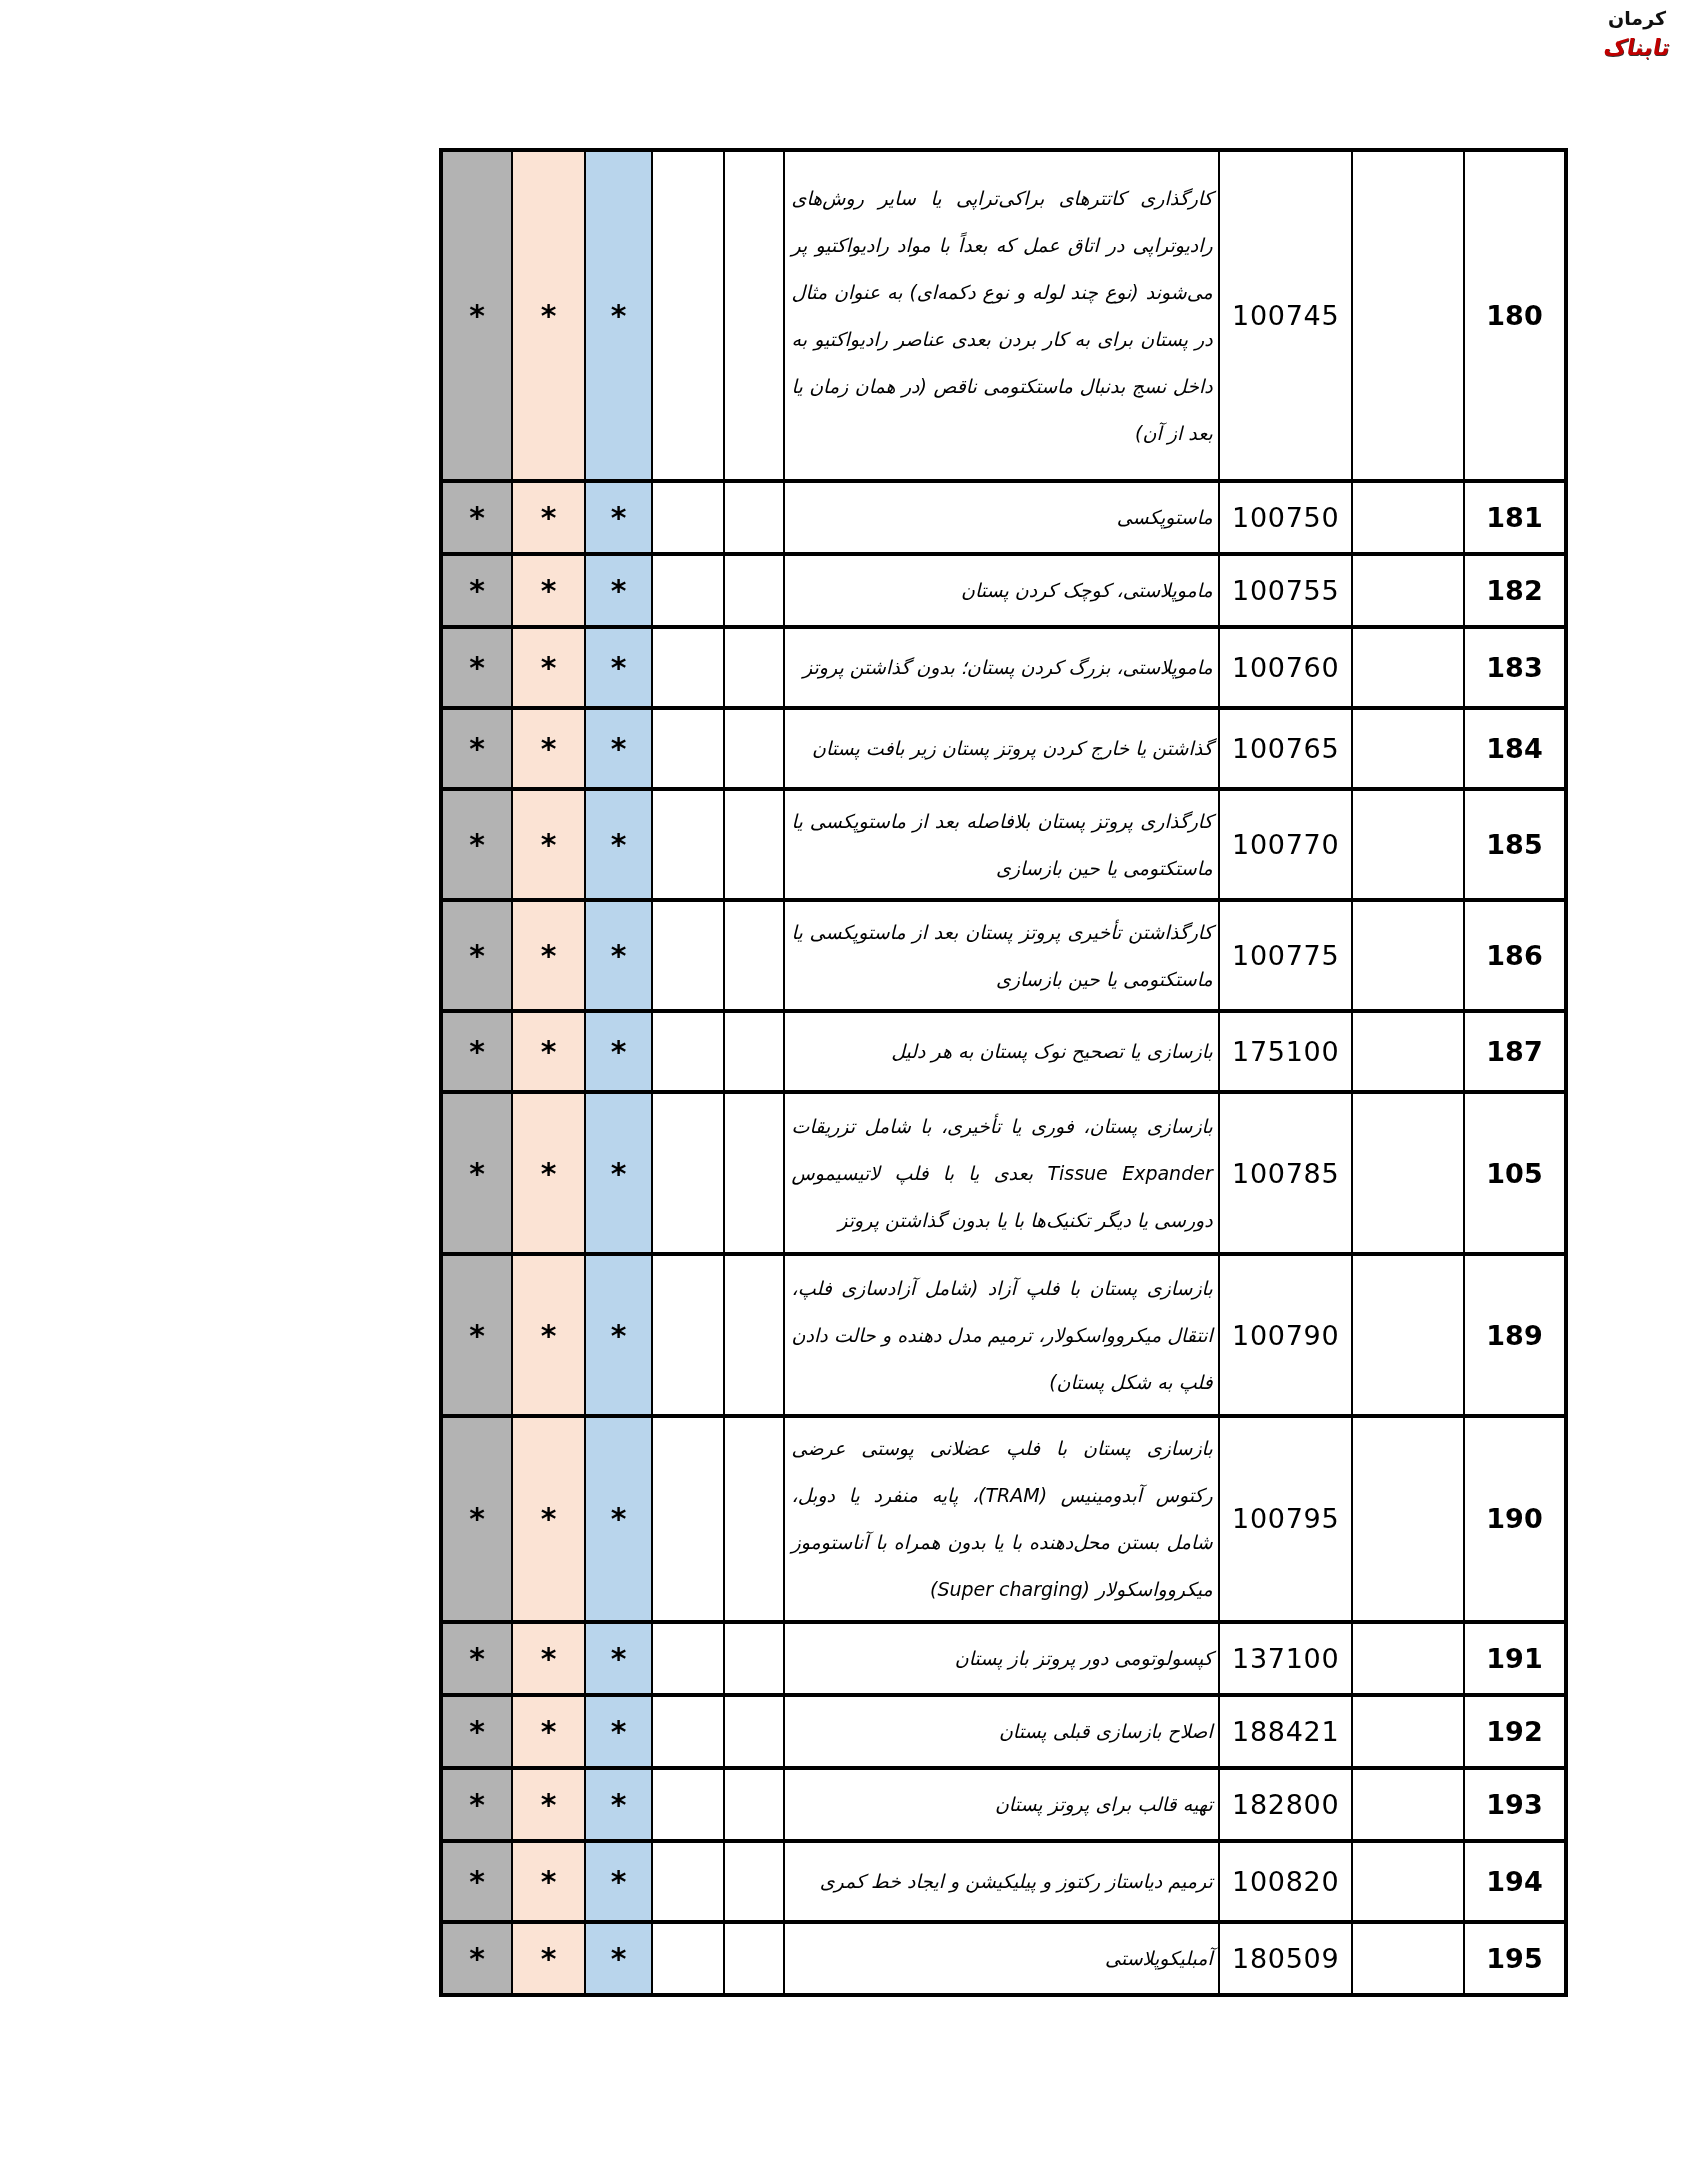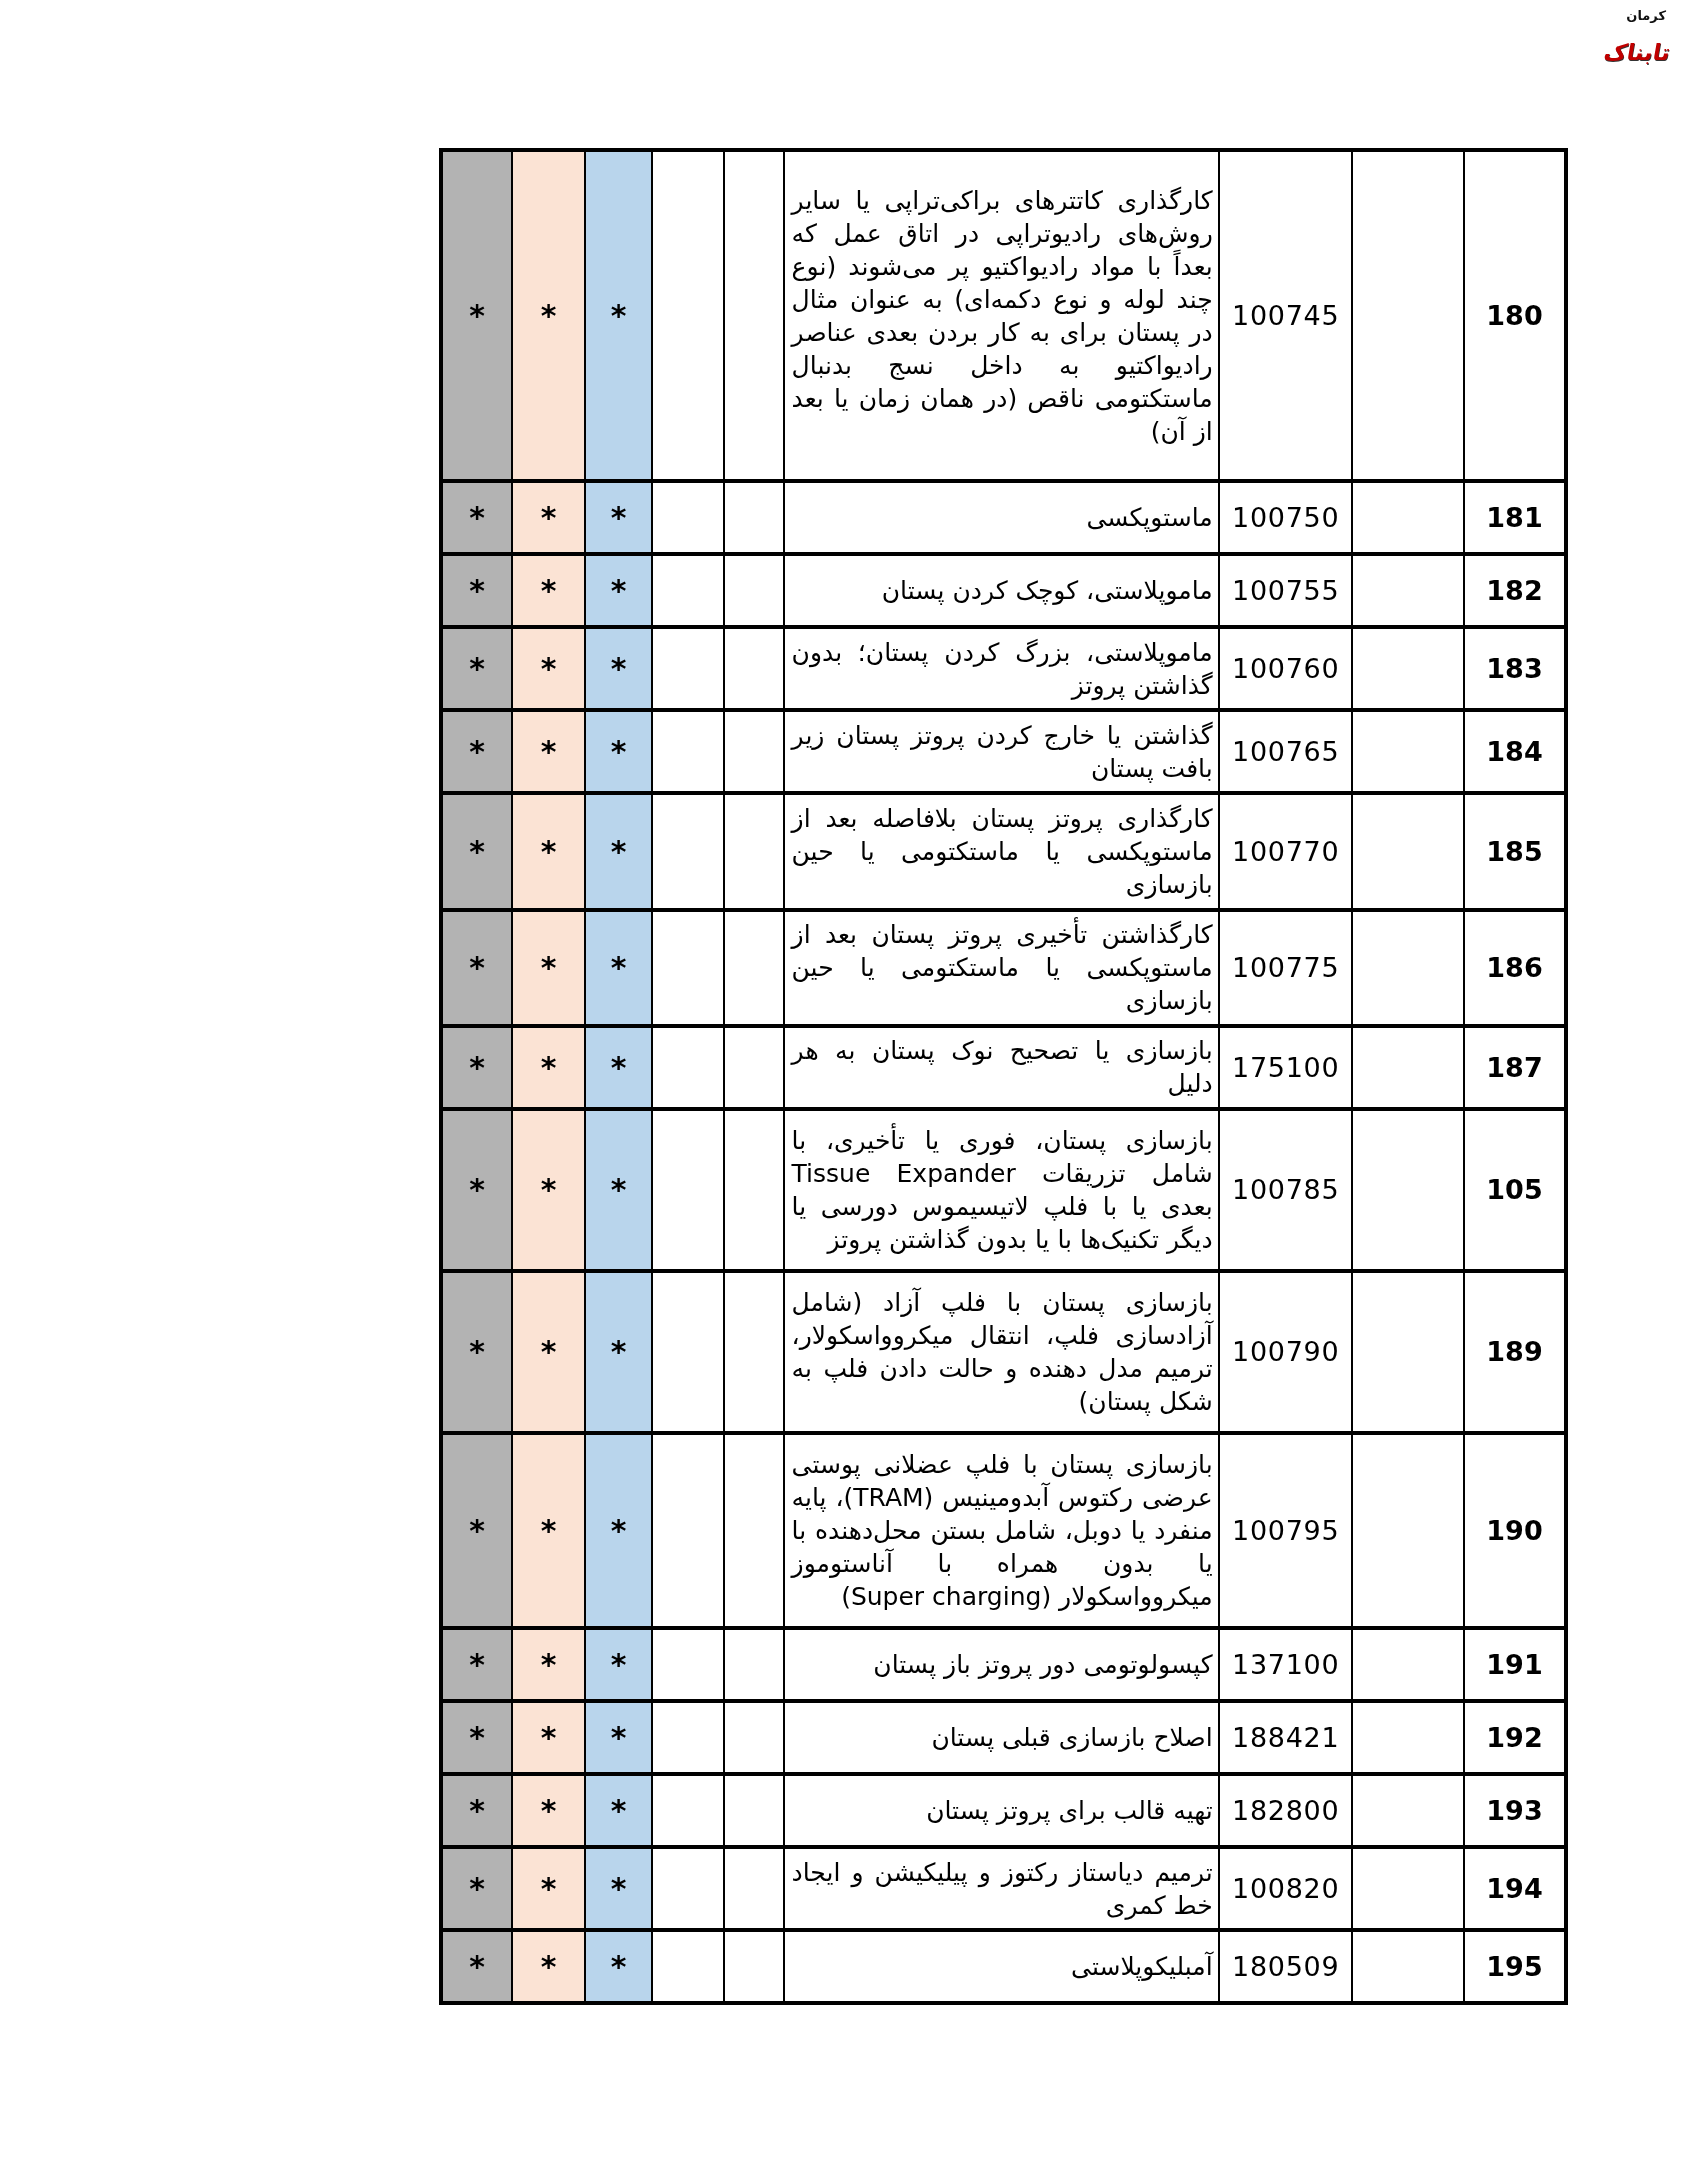--- a/index.html
+++ b/index.html
@@ -23,23 +23,23 @@
   .logo {
     position: absolute;
     top: 9.3px;
     right: 17px;
     text-align: right;
     line-height: 1;
     direction: rtl;
   }
   .logo .logo-sub {
     display: block;
-    font-size: 13px;
+    font-size: 19px;
     font-weight: bold;
-    margin-bottom: 19px;
+    margin-bottom: 8px;
     margin-right: 4px;
     color: #111;
   }
   .logo .logo-main {
     display: block;
     font-size: 22.5px;
     font-weight: bold;
     color: #111;
     transform: skewX(-10deg);
     text-shadow: 0.7px 0.7px 0 #333;
@@ -69,23 +69,24 @@
   td.star {
     text-align: center;
     font-weight: bold;
     font-size: 30px;
     padding: 0;
   }
   td.desc {
     direction: rtl;
     unicode-bidi: embed;
     text-align: justify;
-    font-size: 25px;
-    line-height: 33px;
+    font-size: 19px;
+    line-height: 47px;
     padding: 6.6px 5.3px 6.6px 6.6px;
+    font-style: italic;
   }
   td.code {
     text-align: center;
     font-size: 27px;
     letter-spacing: 0.7px;
     padding: 0 12px;
   }
   td.num {
     text-align: center;
     font-size: 27px;

